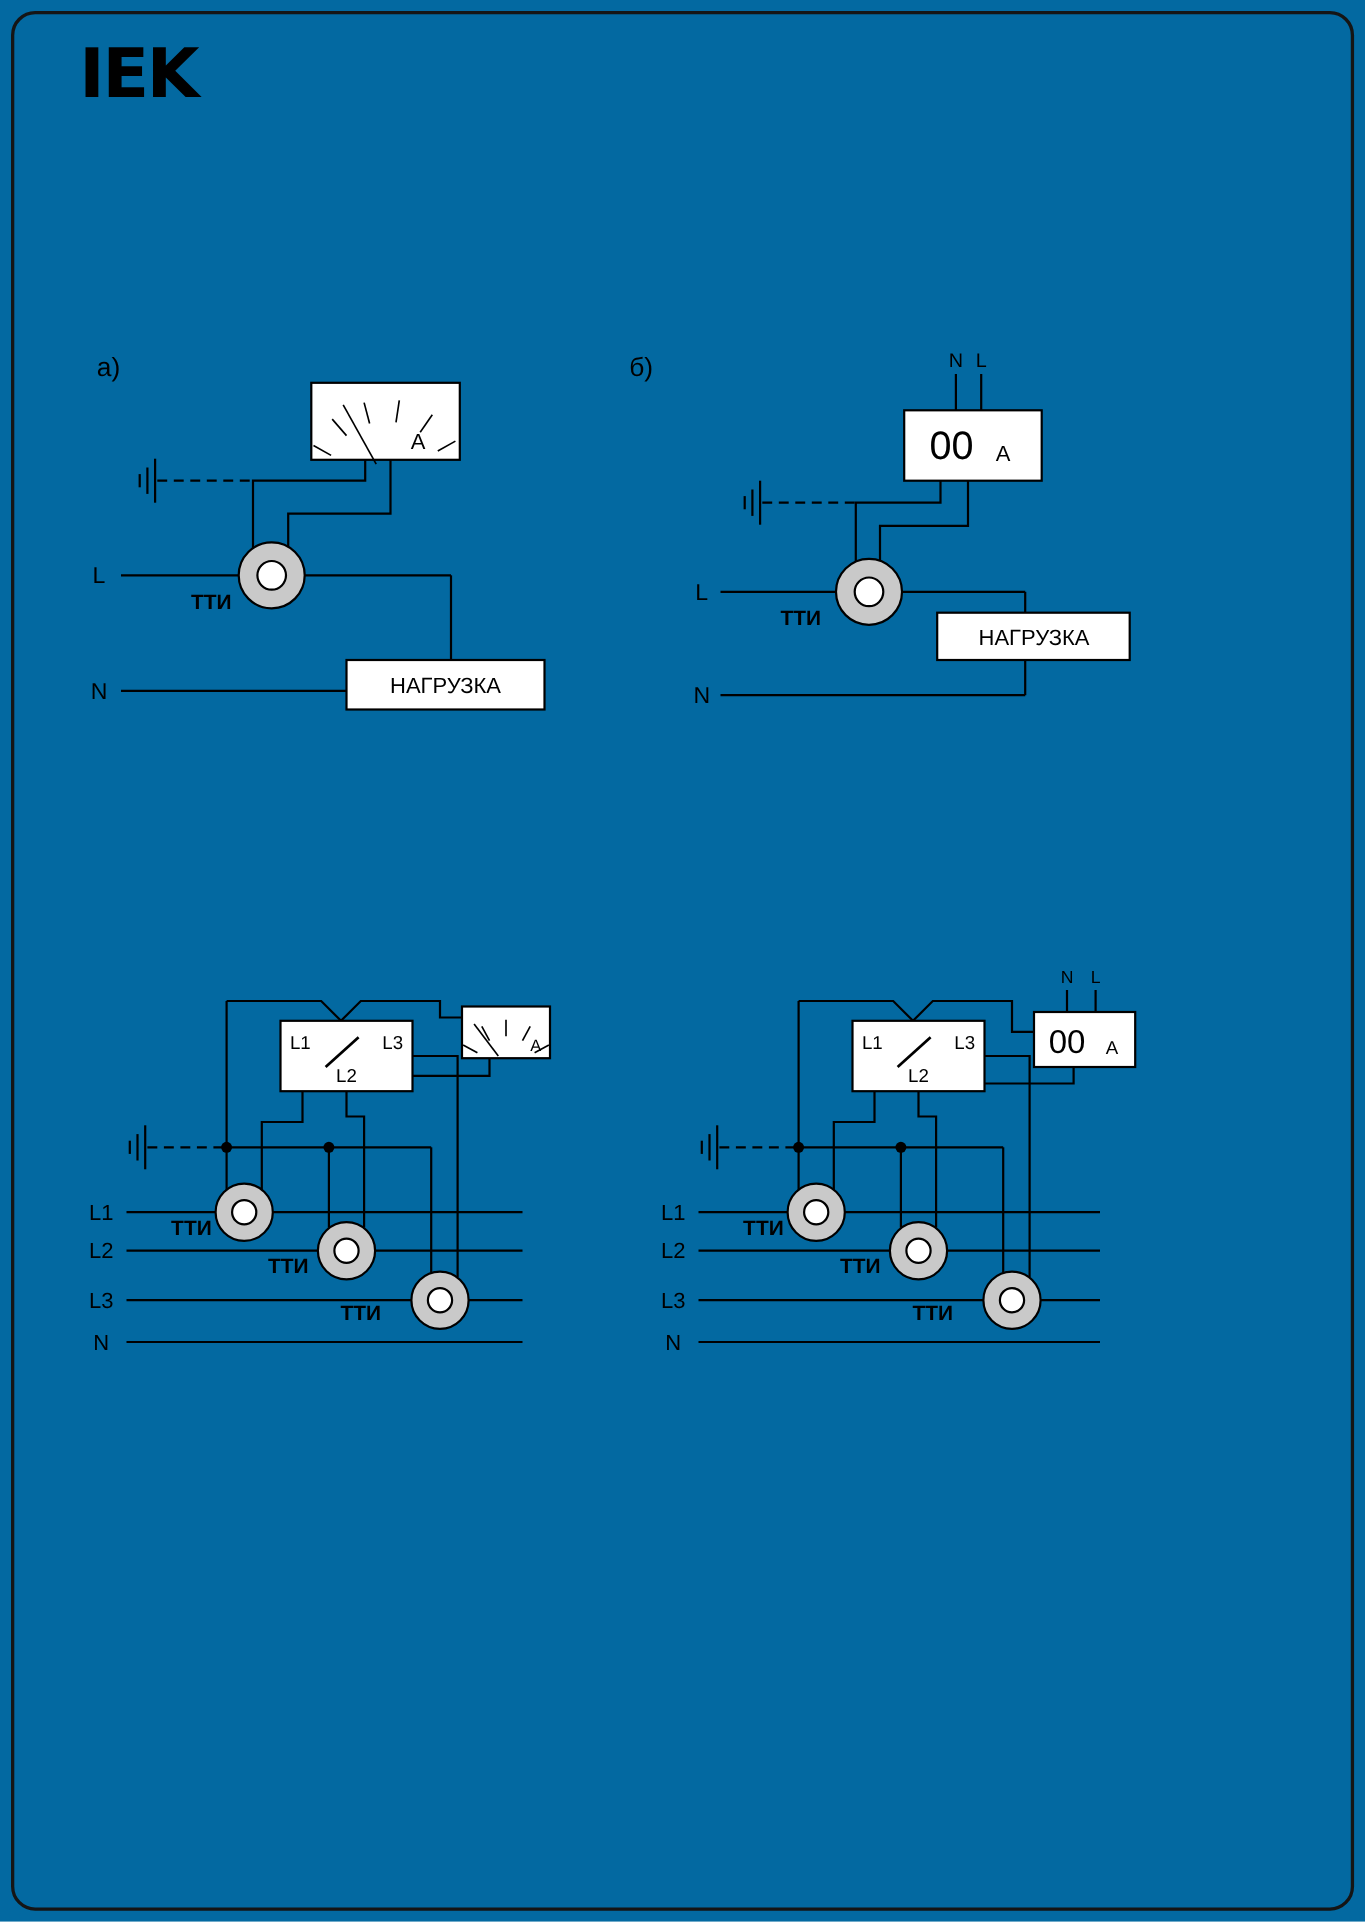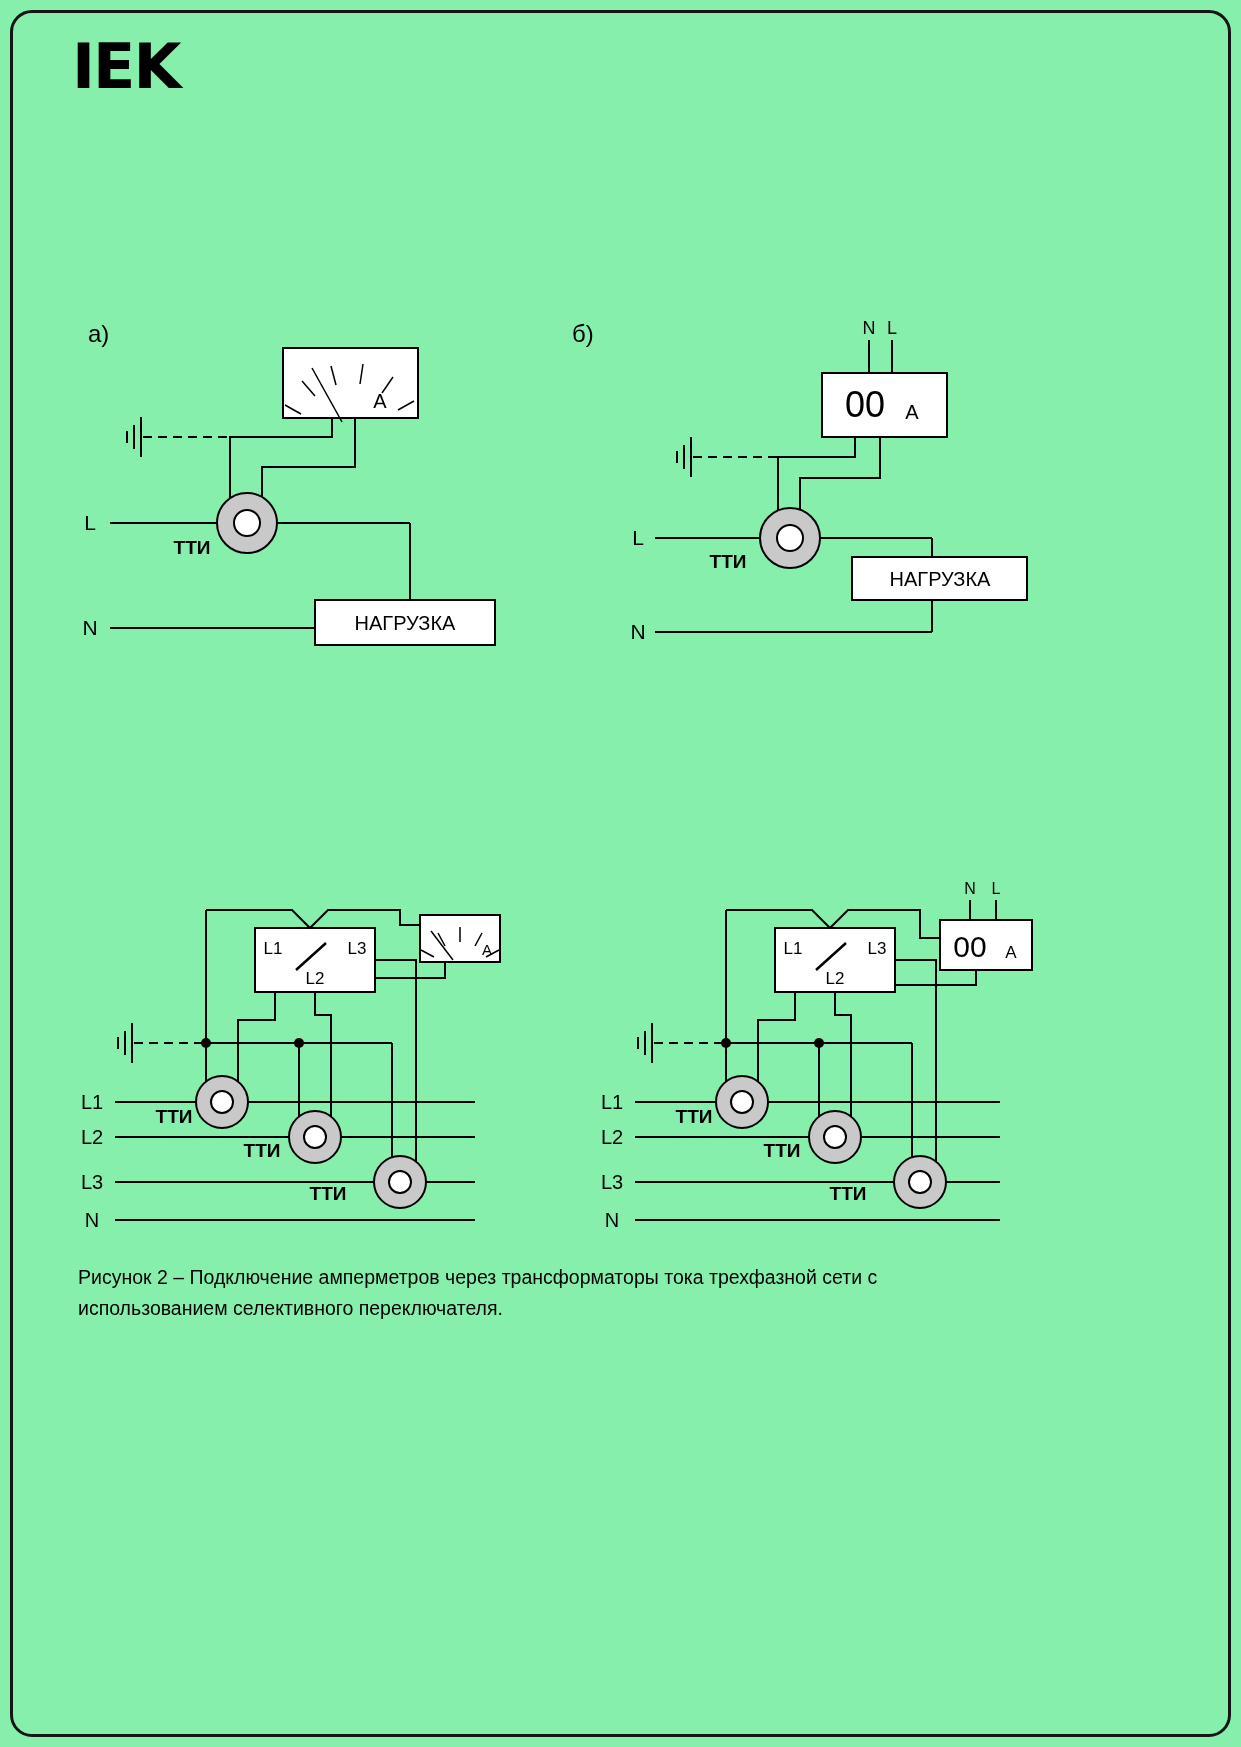--- a/index.html
+++ b/index.html
@@ -1,16 +1,16 @@
 <!DOCTYPE html>
 <html><head>
 <meta charset="utf-8">
 <style>
   html,body{margin:0;padding:0;background:#ffffff;}
-  .page{position:relative;width:1241px;height:1747px;background:#86efac;
+  .page{position:relative;width:1241px;height:1747px;background:#0369a1;
         font-family:"Liberation Sans",sans-serif;overflow:hidden;}
   .border-frame{position:absolute;left:10px;top:10px;right:10px;bottom:10px;
         border:3px solid #151515;border-radius:22px;pointer-events:none;}
   .logo{position:absolute;left:72px;top:30px;font-size:62px;font-weight:900;
         letter-spacing:-2px;color:#000;font-family:"DejaVu Sans",sans-serif;}
   .caption{position:absolute;font-size:19.5px;line-height:1.6;color:#000;}
   #caption1{left:78px;top:710px;width:1060px;}
   #caption2{left:78px;top:1262px;width:920px;}
   svg{position:absolute;overflow:visible;}
   svg text{font-family:"Liberation Sans",sans-serif;fill:#000;stroke:none;}
@@ -268,14 +268,13 @@
     <text class="tti" x="104" y="243" text-anchor="middle">ТТИ</text>
     <text class="tti" x="192" y="277" text-anchor="middle">ТТИ</text>
     <text class="tti" x="258" y="320" text-anchor="middle">ТТИ</text>
 
     <text class="lbl20" x="22" y="229" text-anchor="middle">L1</text>
     <text class="lbl20" x="22" y="264" text-anchor="middle">L2</text>
     <text class="lbl20" x="22" y="309" text-anchor="middle">L3</text>
     <text class="lbl20" x="22" y="347" text-anchor="middle">N</text>
   </svg>
 
-  <div class="caption" id="caption2">Рисунок 2 – Подключение амперметров через трансформаторы тока трехфазной сети с использованием селективного переключателя.</div>
 </div>
 
 </body></html>

